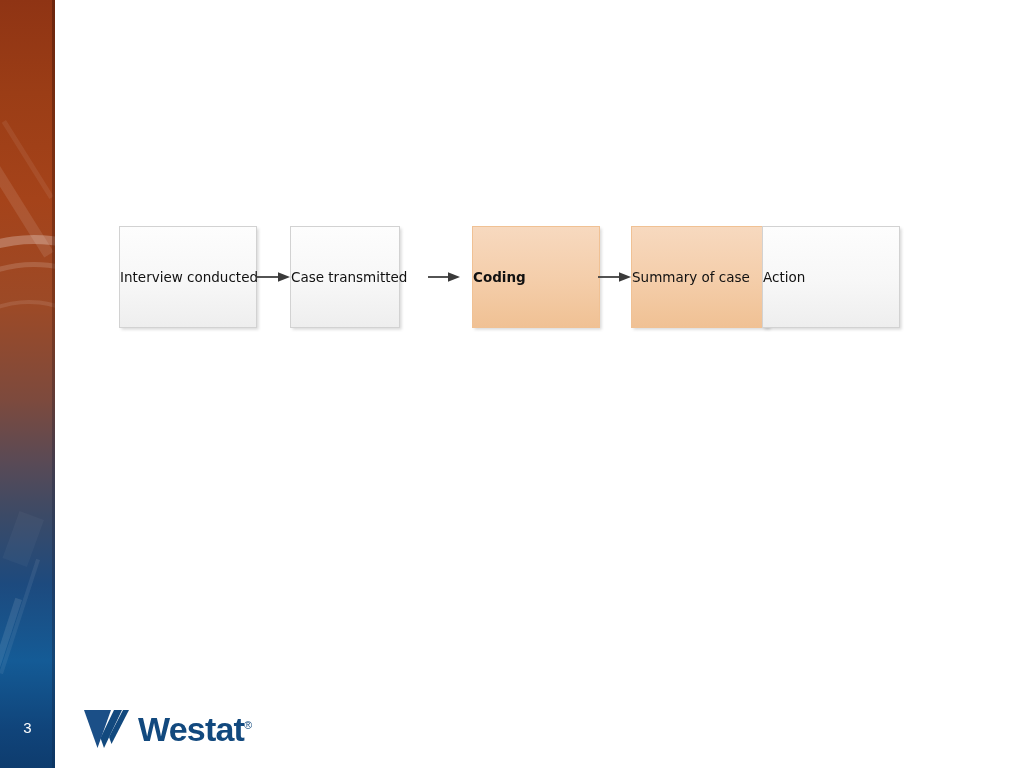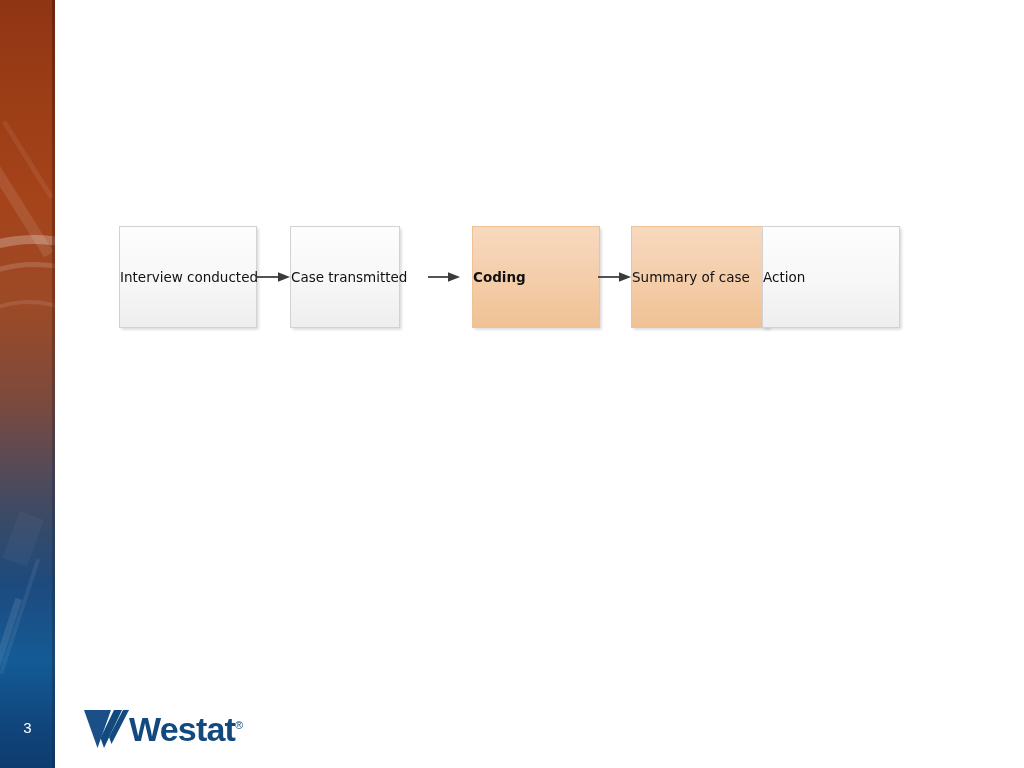--- a/index.html
+++ b/index.html
@@ -175,20 +175,21 @@
   .conn-3 { left: 598px; width: 34px; }
   .conn-4 { left: 769px; width: 34px; }
 
   
   .logo {
     position: absolute;
     left: 84px;
     top: 708px;
     display: flex;
     align-items: center;
+    gap: 9px;
   }
   .logo-mark { width: 45px; height: 42px; display:block; }
   .logo-word {
     font-family: "Liberation Sans", sans-serif;
     font-size: 34px;
     font-weight: bold;
     color: #12497e;
     letter-spacing: -0.8px;
     line-height: 1;
     position: relative;

